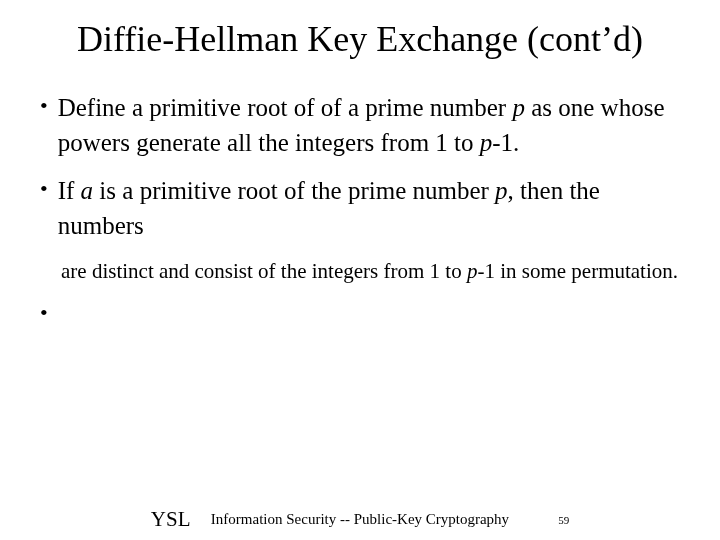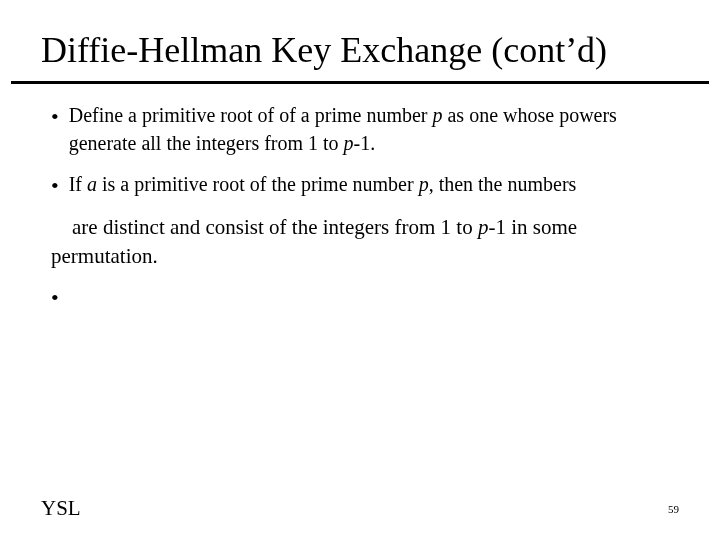--- a/index.html
+++ b/index.html
@@ -11,21 +11,22 @@
       font-family: 'Times New Roman', Times, serif;
       color: #000000;
       overflow: hidden;
     }
 
     .slide {
       width: 720px;
       height: 540px;
       display: flex;
       flex-direction: column;
-      padding: 11px;
+      padding: 0;
+      align-items: center;
     }
 
     .title-area {
       padding: 18px 30px 10px 30px;
     }
 
     .title-text {
       font-size: 36px;
       font-weight: normal;
       color: #000000;
@@ -53,21 +54,21 @@
     }
 
     .bullet-dot {
       font-size: 22px;
       margin-right: 10px;
       margin-top: 2px;
       flex-shrink: 0;
     }
 
     .bullet-text {
-      font-size: 20px;
+      font-size: 25px;
       line-height: 1.38;
       color: #000000;
     }
 
     .bullet-text i, em {
       font-style: italic;
     }
 
     .math-line {
       font-size: 22px;
@@ -147,16 +148,17 @@
     </div>
 
     <div class="bullet-item">
       <span class="bullet-dot">•</span>
     </div>
 
   </div>
 
   <div class="footer">
     <div class="footer-left">YSL</div>
+    <div class="footer-center">Information Security -- Public-Key Cryptography</div>
     <div class="footer-right">59</div>
   </div>
 
 </div>
 
 </body></html>

